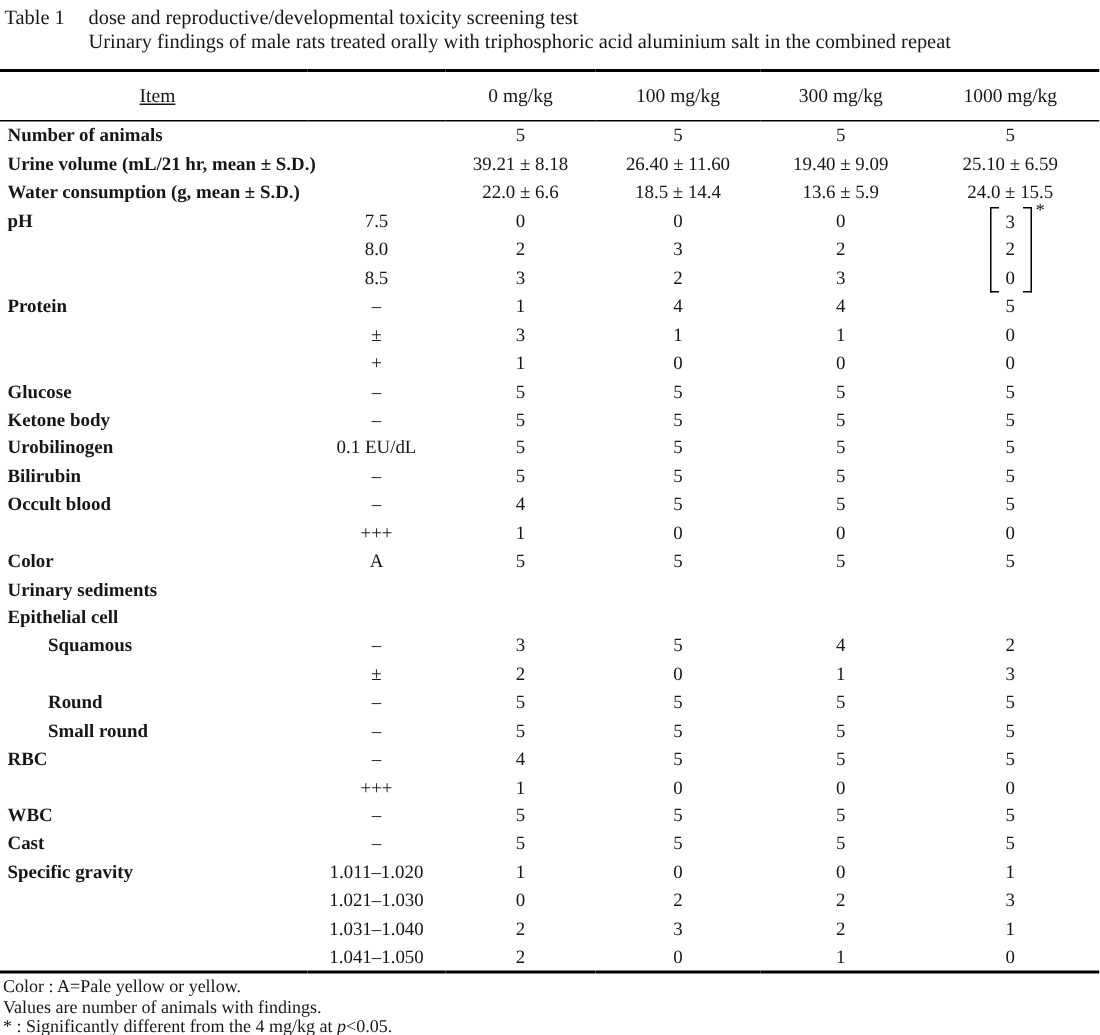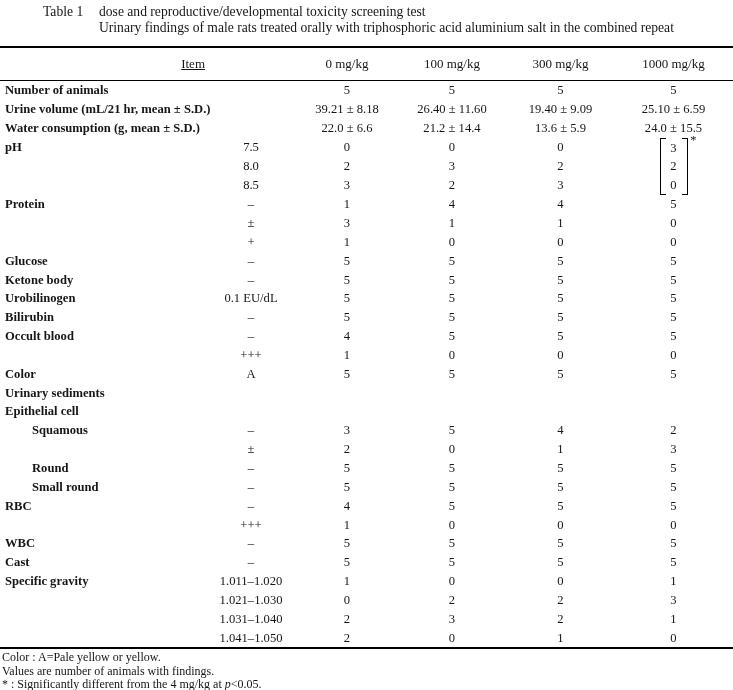--- a/index.html
+++ b/index.html
@@ -16,21 +16,20 @@
   }
   .page {
     padding-top: 4px;
   }
   
   .title {
     display: flex;
     padding-left: 3px;
     font-size: 13.6px;
     line-height: 16px;
-    margin-left: 40px;
   }
   .title-label {
     width: 56px;
     flex-shrink: 0;
   }
   .title-body {
     width: 668px;
   }
   
   table.main {
@@ -48,21 +47,21 @@
   col.c-d300 { width: 107px; }
   col.c-d1000{ width: 119px; }
   thead th {
     font-weight: normal;
     font-size: 13px;
     height: 32px;
     vertical-align: middle;
     border-bottom: 1px solid #000;
     padding: 0;
   }
-  th.item-h { text-align: right; padding-left: 5px; text-decoration: underline; }
+  th.item-h { text-align: center; padding-left: 5px; text-decoration: underline; }
   th.dose-h { text-align: center; }
   tbody td {
     height: 18.85px;
     font-size: 12.6px;
     padding: 0;
     vertical-align: middle;
     line-height: 1;
     white-space: nowrap;
   }
   td.item-cell { text-align: left; padding-left: 5px; font-weight: bold; }
@@ -161,21 +160,21 @@
           <td class="qual-cell"></td>
           <td class="val-cell">39.21 ± 8.18</td>
           <td class="val-cell">26.40 ± 11.60</td>
           <td class="val-cell">19.40 ± 9.09</td>
           <td class="val-cell">25.10 ± 6.59</td>
         </tr>
         <tr>
           <td class="item-cell indent-0">Water consumption (g, mean ± S.D.)</td>
           <td class="qual-cell"></td>
           <td class="val-cell">22.0 ± 6.6</td>
-          <td class="val-cell">21.2 ± 14.4</td>
+          <td class="val-cell">18.5 ± 14.4</td>
           <td class="val-cell">13.6 ± 5.9</td>
           <td class="val-cell">24.0 ± 15.5</td>
         </tr>
         <tr>
           <td class="item-cell indent-0">pH</td>
           <td class="qual-cell">7.5</td>
           <td class="val-cell">0</td>
           <td class="val-cell">0</td>
           <td class="val-cell">0</td>
           <td class="val-cell bracket-cell" rowspan="3"><span class="bracket">

